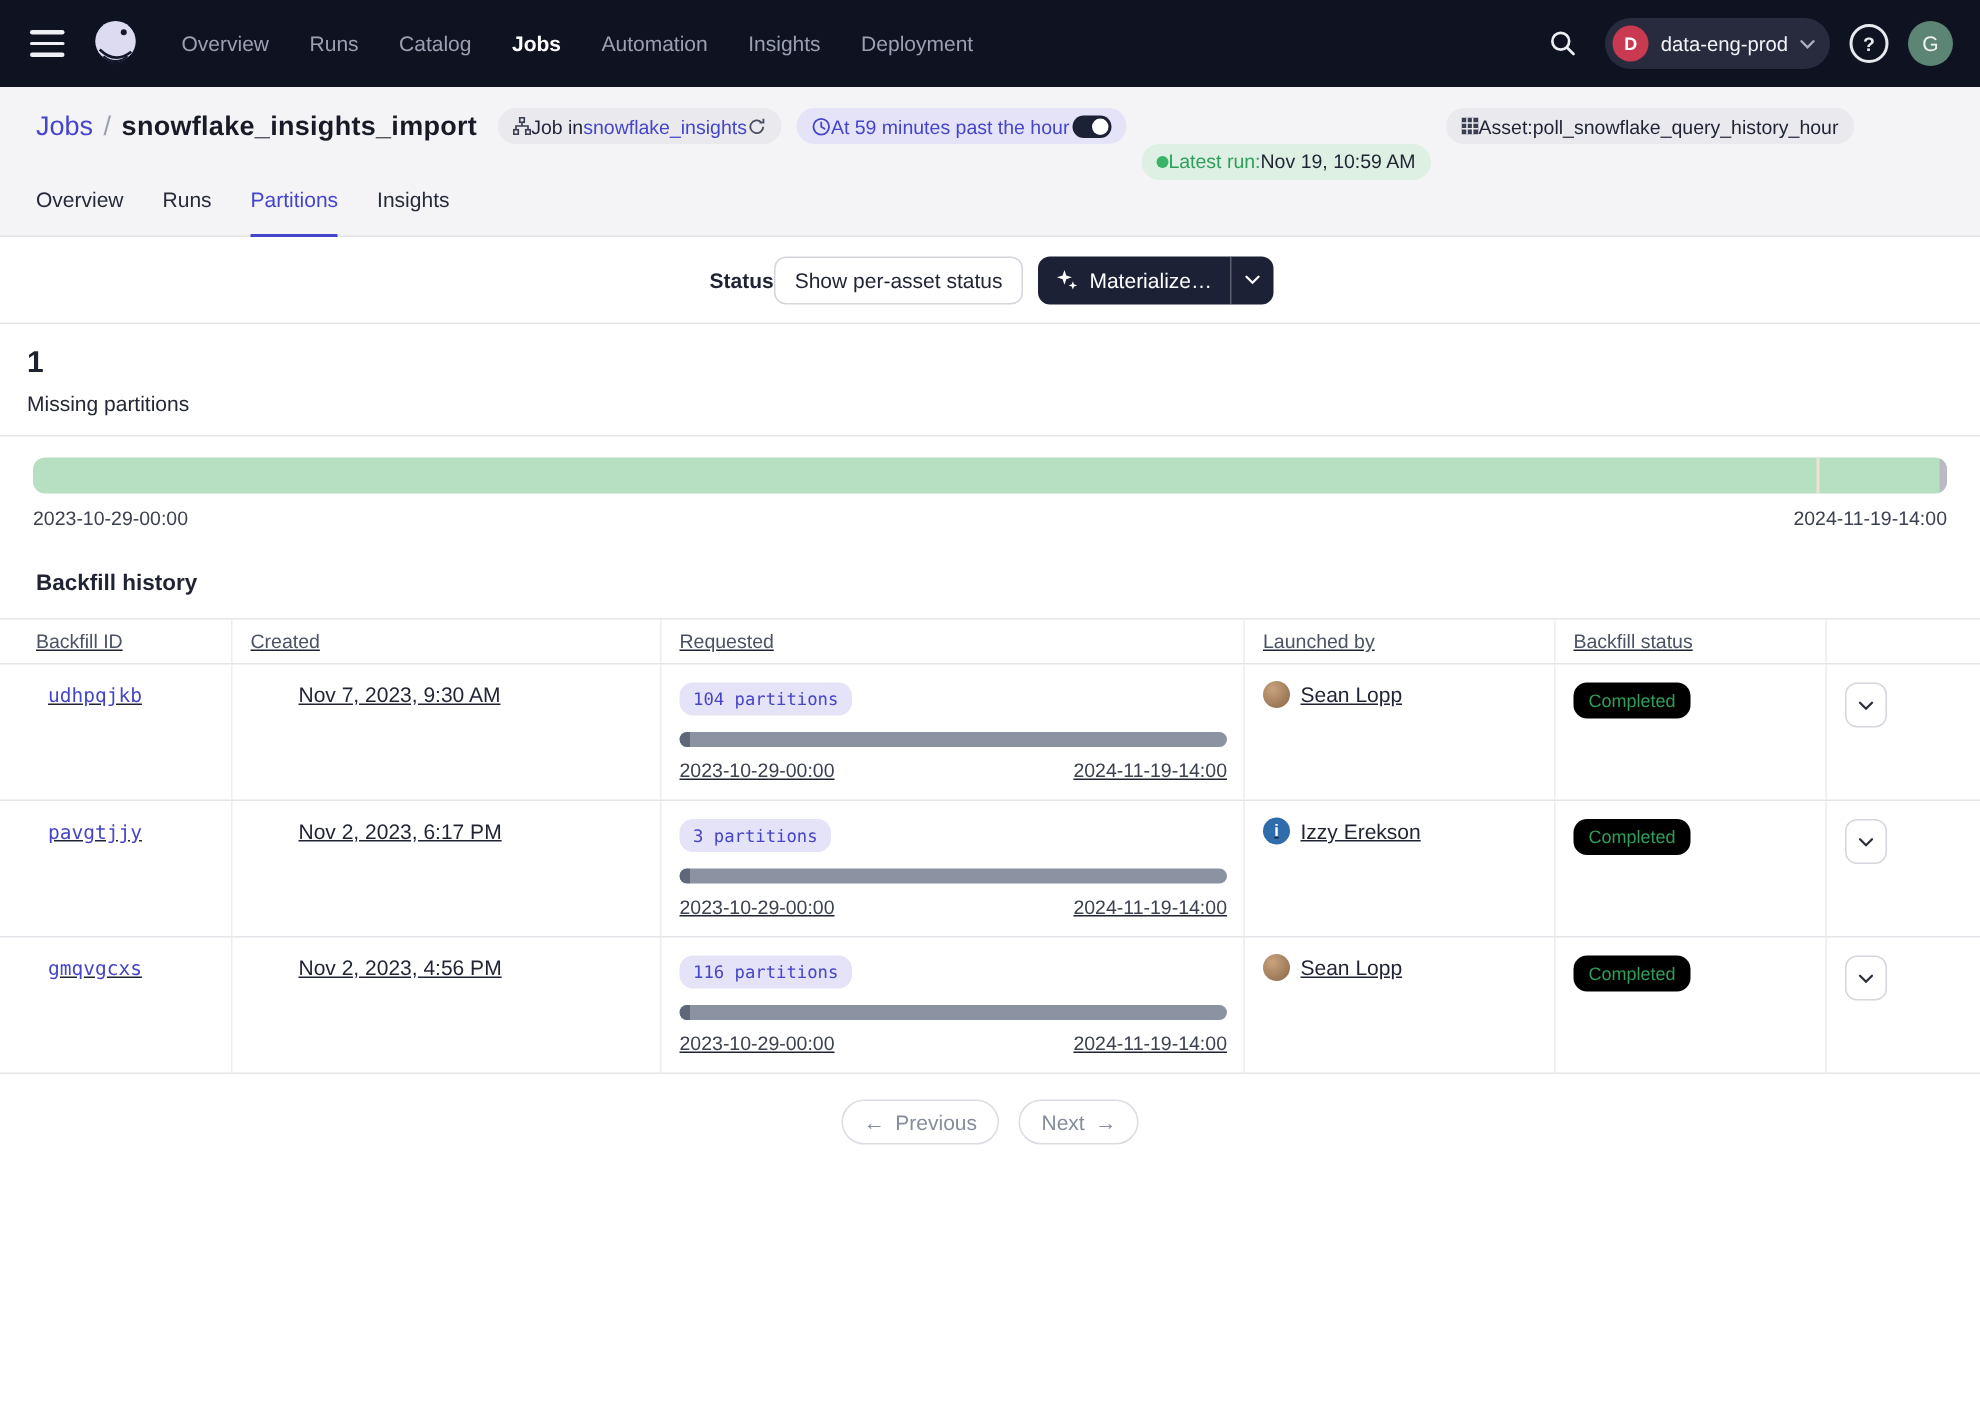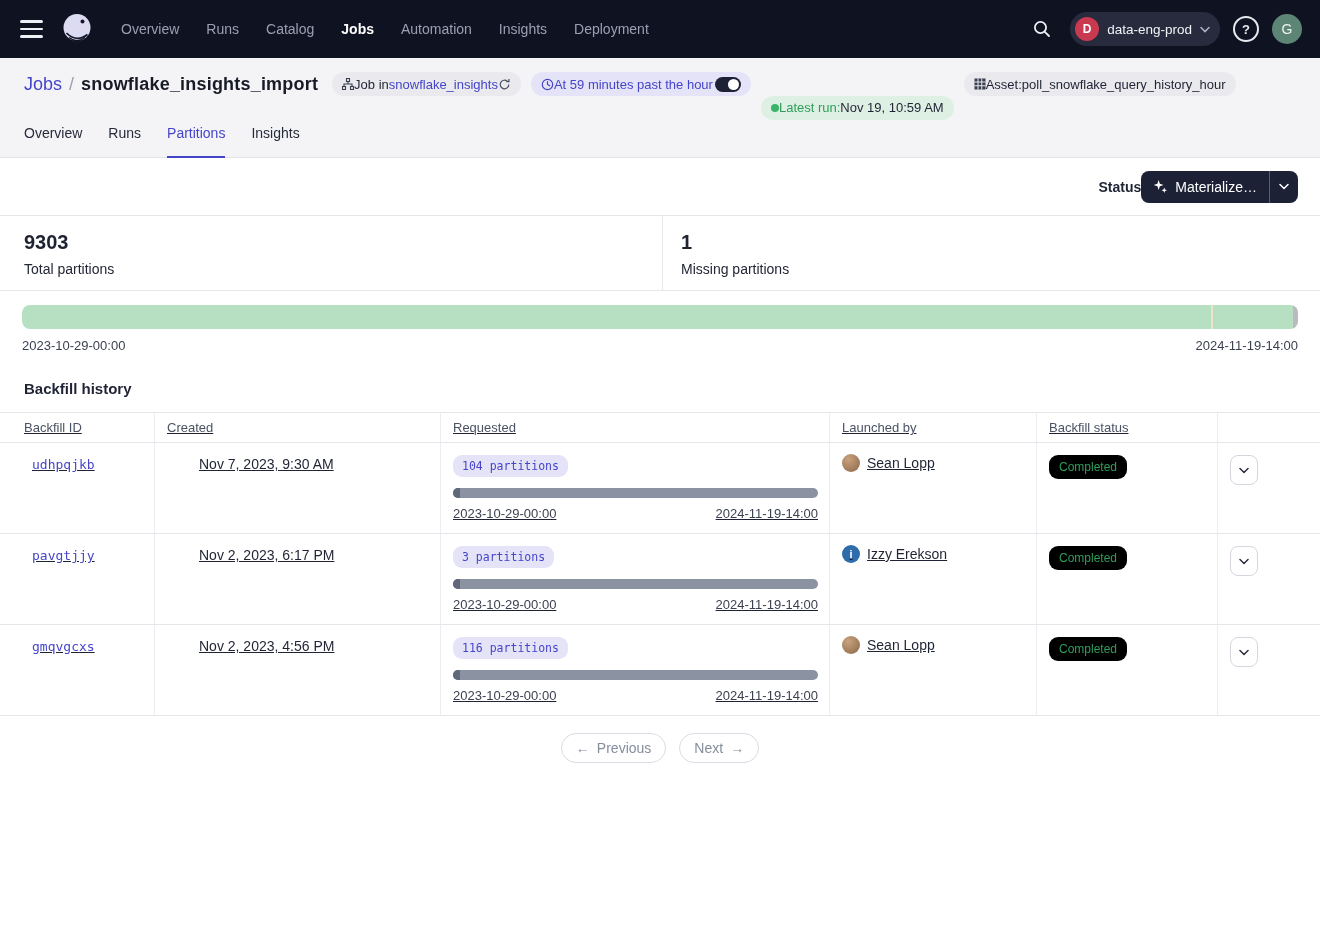--- a/index.html
+++ b/index.html
@@ -42,21 +42,21 @@
   .green-dot { width:8px; height:8px; border-radius:50%; background:#3bb469; }
   .latest-label { color:#2f9e5a; }
   .toggle { width:26px; height:15px; border-radius:8px; background:#1d2135; position:relative; cursor:pointer; margin-left:2px; }
   .toggle .knob { position:absolute; right:2px; top:2px; width:11px; height:11px; border-radius:50%; background:#ffffff; }
 
   .tabs-row { height:47px; display:flex; align-items:stretch; gap:26px; padding:0 24px; }
   .tab { display:flex; align-items:center; font-size:14px; font-weight:500; color:#262b3a; cursor:pointer; border-bottom:2px solid transparent; margin-bottom:-1px; }
   .tab.active { color:#4545c9; border-bottom-color:#4545c9; }
 
   
-  .status-row { height:58px; display:flex; align-items:center; justify-content:flex-end; padding:0 22px 0 24px; border-bottom:1px solid #e5e5ea; }
+  .status-row { height:58px; display:flex; align-items:center; justify-content:center; padding:0 22px 0 24px; border-bottom:1px solid #e5e5ea; }
   .status-title { font-size:14px; font-weight:700; color:#1f2333; }
   .status-actions { display:flex; align-items:center; gap:10px; }
   .btn-outline { height:32px; padding:0 13px; background:#fff; border:1px solid #d5d5dd; border-radius:8px; font-size:14px; color:#1f2333; display:flex; align-items:center; cursor:pointer; font-family:inherit; }
   .split-btn { display:flex; height:32px; border-radius:8px; overflow:hidden; background:#1d2135; }
   .split-main { display:flex; align-items:center; gap:7px; color:#fff; font-size:14px; padding:0 12px; cursor:pointer; }
   .split-caret { width:29px; display:flex; align-items:center; justify-content:center; border-left:1px solid rgba(255,255,255,.28); cursor:pointer; }
 
   
   .stats-row { display:flex; height:75px; border-bottom:1px solid #e5e5ea; }
   .stat-left { width:663px; border-right:1px solid #e5e5ea; padding:15px 24px; }
@@ -198,42 +198,39 @@
     <div class="tab">Overview</div>
     <div class="tab">Runs</div>
     <div class="tab active">Partitions</div>
     <div class="tab">Insights</div>
   </div>
 </div>
 
 <div class="status-row">
   <span class="status-title">Status</span>
   <div class="status-actions">
+    <button class="btn-outline">Show per-asset status</button>
     <div class="split-btn">
       <div class="split-main">
         <svg width="15" height="15" viewBox="0 0 16 16">
             <path d="M6 1 L7.3 5 L11.3 6.3 L7.3 7.6 L6 11.6 L4.7 7.6 L0.7 6.3 L4.7 5 Z" fill="#ffffff"></path>
             <path d="M12 9 L12.8 11.2 L15 12 L12.8 12.8 L12 15 L11.2 12.8 L9 12 L11.2 11.2 Z" fill="#ffffff"></path>
           </svg>
         <span>Materialize…</span>
       </div>
       <div class="split-caret">
         <svg width="10" height="7" viewBox="0 0 10 7">
             <path d="M1 1.5 L5 5.5 L9 1.5" stroke="#ffffff" stroke-width="1.5" fill="none" stroke-linecap="round"></path>
           </svg>
       </div>
     </div>
   </div>
 </div>
 
 <div class="stats-row">
-  <div class="stat-left">
-    <div class="stat-value">9303</div>
-    <div class="stat-label">Total partitions</div>
-  </div>
   <div class="stat-right">
     <div class="stat-value">1</div>
     <div class="stat-label">Missing partitions</div>
   </div>
 </div>
 
 <div class="bar-section">
   <div class="partition-bar">
     <span class="bar-marker"></span>
     <span class="bar-missing-tip"></span>

